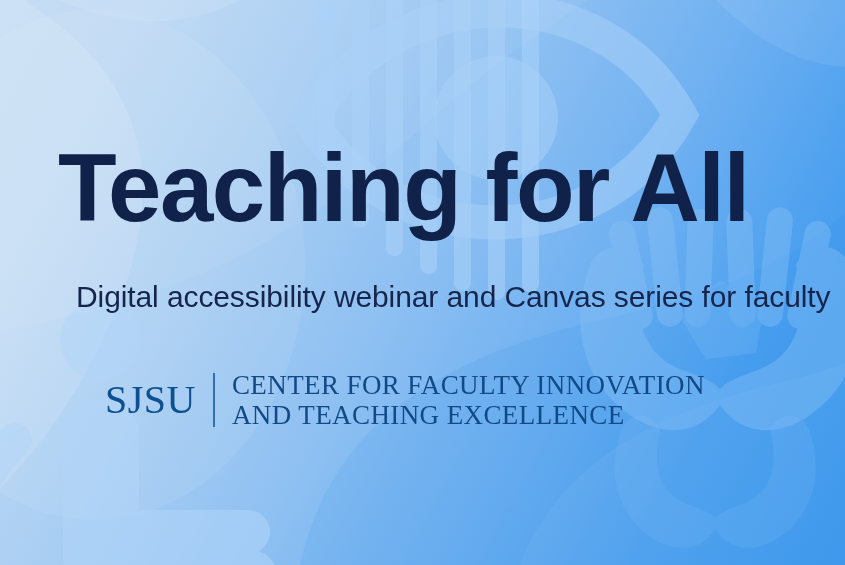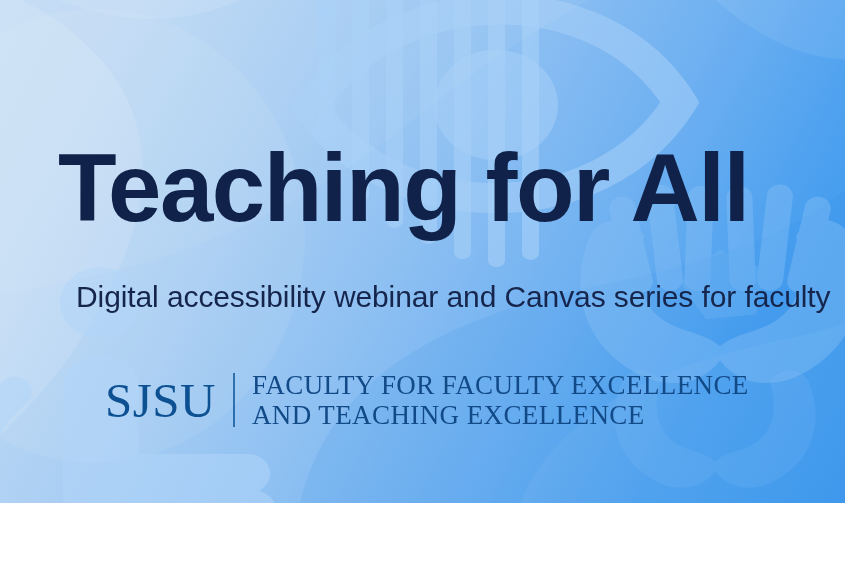--- a/index.html
+++ b/index.html
@@ -5,21 +5,21 @@
 <style>
   html, body {
     margin: 0;
     padding: 0;
     background: #ffffff;
   }
 
   .banner {
     position: relative;
     width: 845px;
-    height: 503px;
+    height: 565px;
     overflow: hidden;
     font-family: "Liberation Sans", sans-serif;
     background: linear-gradient(118deg,
                 #c3dcf4 0%,
                 #bcd8f4 14%,
                 #a9cef3 30%,
                 #8ec0f2 48%,
                 #6eb0f1 66%,
                 #4ba0ef 82%,
                 #3795ec 100%);
@@ -72,21 +72,21 @@
     position: absolute;
     left: 105px;
     top: 370px;
     display: flex;
     align-items: center;
     gap: 17px;
   }
 
   .logo-sjsu {
     font-family: "Liberation Serif", serif;
-    font-size: 49px;
+    font-size: 40px;
     line-height: 1;
     font-weight: 400;
     letter-spacing: 0.5px;
     color: #0d5192;
     white-space: nowrap;
   }
 
   .logo-divider {
     width: 2px;
     height: 54px;
@@ -205,19 +205,19 @@
     <h1 class="page-title">Teaching for All</h1>
 
     <p class="page-subtitle">Digital accessibility webinar and Canvas series for faculty</p>
 
     <div class="logo-lockup">
       <span class="logo-sjsu">SJSU</span>
 
       <span class="logo-divider"></span>
 
       <span class="logo-center">
-        <span class="line">FACULTY FOR FACULTY EXCELLENCE</span>
+        <span class="line">CENTER FOR FACULTY INNOVATION</span>
         <span class="line">AND TEACHING EXCELLENCE</span>
       </span>
     </div>
 
   </div>
 </div>
 
 </body></html>

